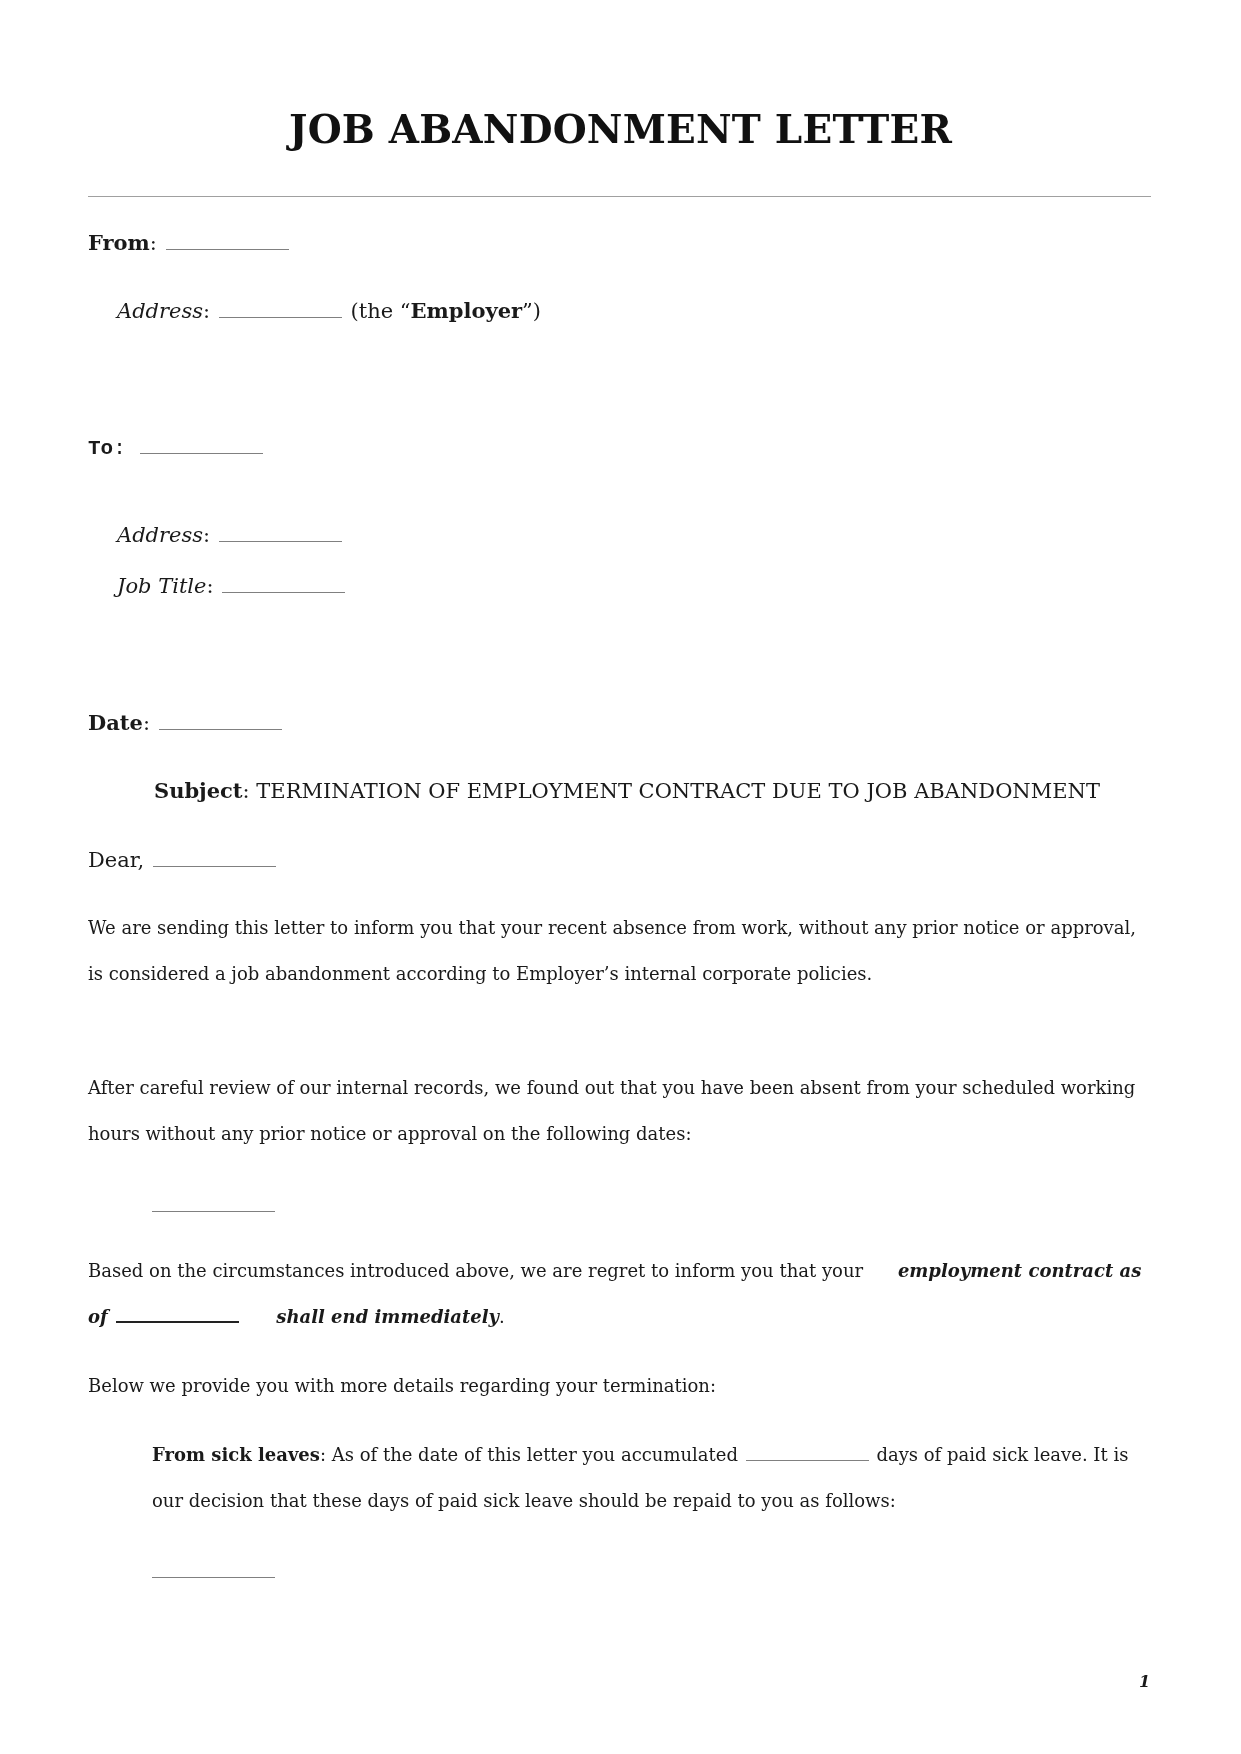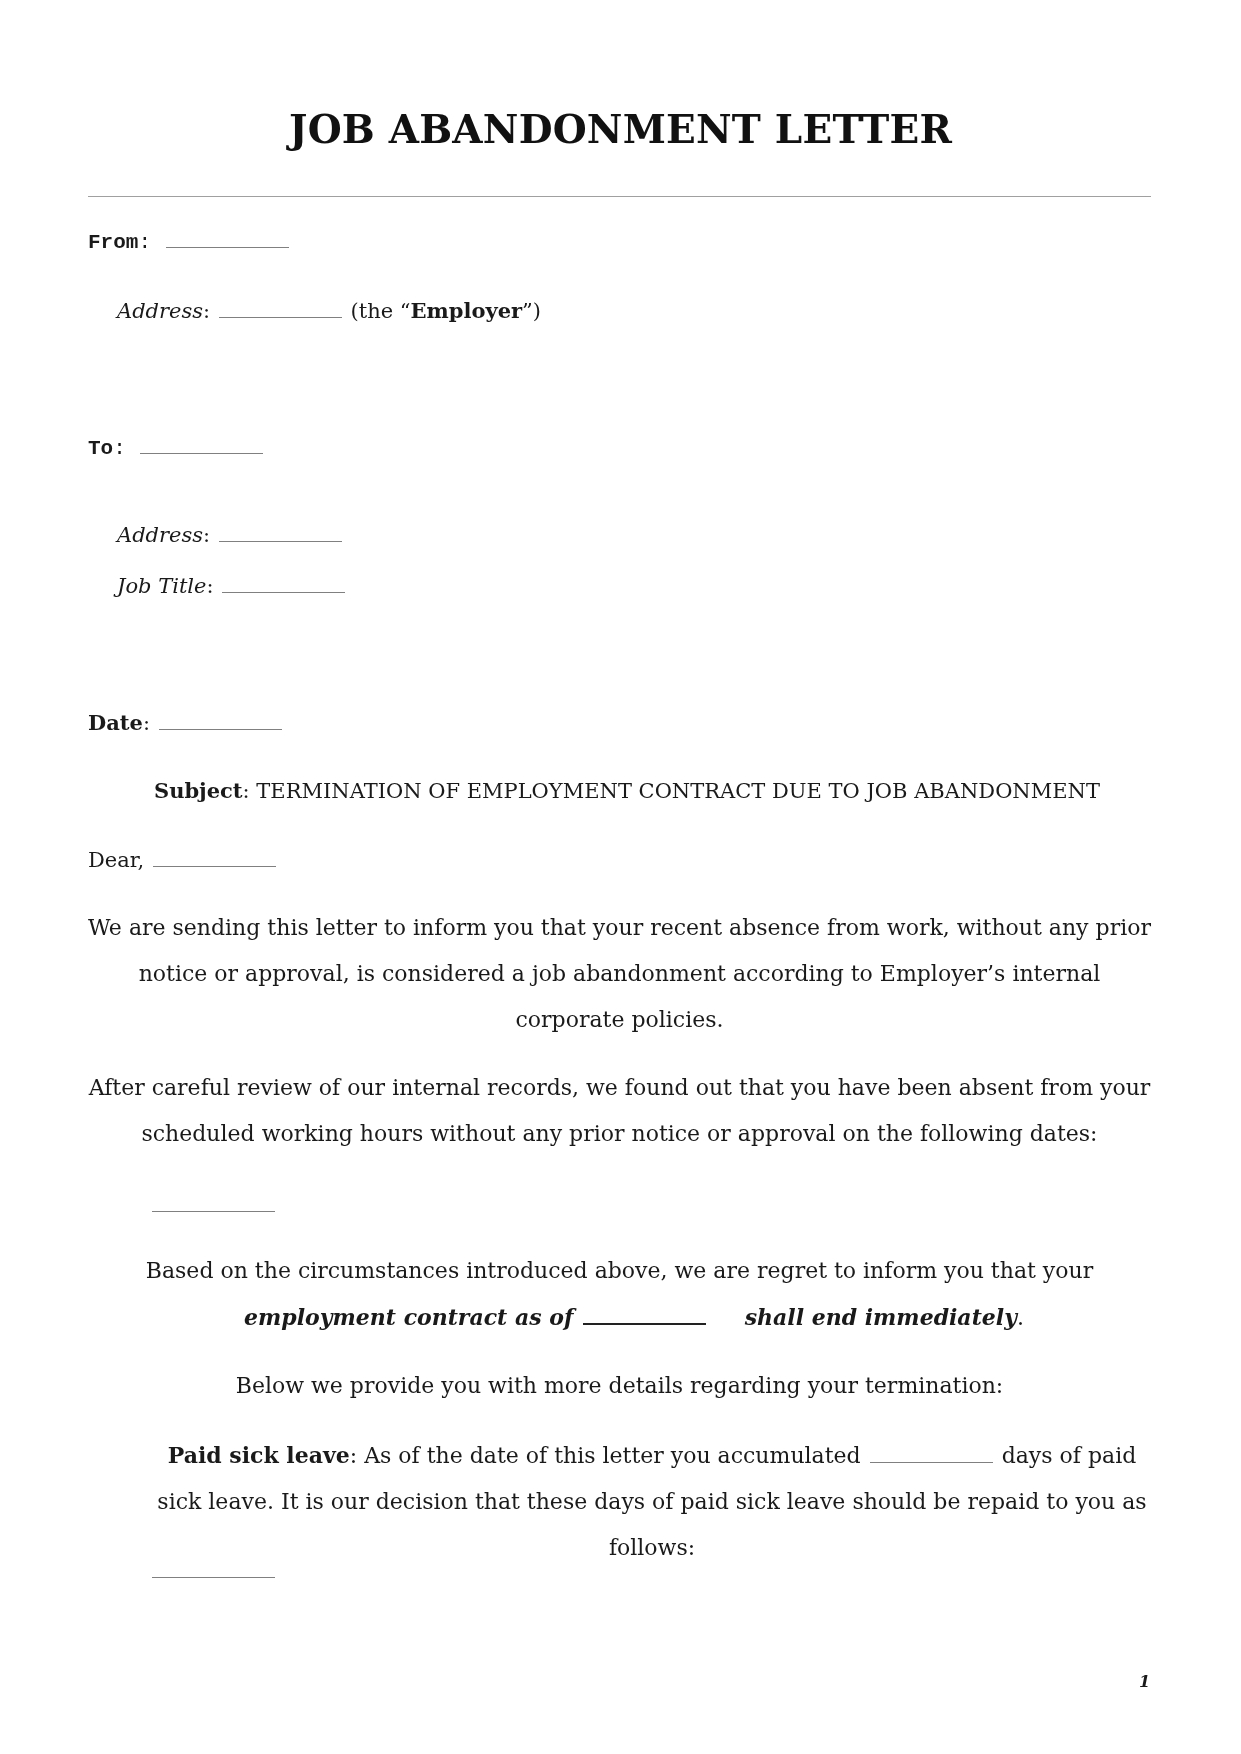--- a/index.html
+++ b/index.html
@@ -10,33 +10,33 @@
            font-size: 39px; font-weight: bold; letter-spacing: 0.2px; color: #111; margin: 0; }
   .rule { position: absolute; left: 88px; width: 1063px; top: 196px; height: 0;
           border-top: 1.5px solid #a0a0a0; }
   .line { position: absolute; left: 88px; font-size: 21px; line-height: 30px; white-space: nowrap; }
   .indent1 { left: 152px; }
   .b { font-weight: bold; }
   .i { font-style: italic; margin-left: 29px; }
   .blank { display: inline-block; width: 123px; height: 1px; border-bottom: 1.5px solid #808080;
            vertical-align: baseline; margin: 0 2px; }
   .blank.dark { border-bottom-color: #222; border-bottom-width: 2px; }
-  .para { position: absolute; left: 88px; width: 1063px; font-size: 22px; line-height: 46px; text-align: center; }
+  .para { position: absolute; left: 88px; width: 1063px; font-size: 18px; line-height: 46px; }
   .para.ind { left: 152px; width: 1000px; }
   .pnum { position: absolute; left: 1139px; top: 1672px; font-size: 16px; font-weight: bold; font-style: italic; }
 </style>
 </head>
 <body>
 
 <div class="page">
 
   <h1 class="title">JOB ABANDONMENT LETTER</h1>
   <div class="rule"></div>
 
-  <div class="line" style="top:228px;font-family:Liberation Mono, monospace;">
+  <div class="line" style="top:228px;">
     <span class="b">From</span><span>:</span>
     <span class="blank"></span>
   </div>
 
   <div class="line" style="top:296px;">
     <span class="i">Address</span><span>:</span>
     <span class="blank"></span>
     <span>(the “</span><span class="b">Employer</span><span>”)</span>
   </div>
 
@@ -78,21 +78,21 @@
     <span class="blank"></span>
   </div>
 
   <div class="para" style="top:1248px;">
     <span>Based on the circumstances introduced above, we are regret to inform you that your </span><span class="b i">employment contract as of </span><span class="blank dark"></span><span class="b i"> shall end immediately</span><span>.</span>
   </div>
 
   <div class="para" style="top:1363px;">Below we provide you with more details regarding your termination:</div>
 
   <div class="para ind" style="top:1432px;">
-    <span class="b">Paid sick leave</span><span>: As of the date of this letter you accumulated </span><span class="blank"></span><span> days of paid sick leave. It is our decision that these days of paid sick leave should be repaid to you as follows:</span>
+    <span class="b">From sick leaves</span><span>: As of the date of this letter you accumulated </span><span class="blank"></span><span> days of paid sick leave. It is our decision that these days of paid sick leave should be repaid to you as follows:</span>
   </div>
 
   <div class="line" style="top:1556px; left:150px;">
     <span class="blank"></span>
   </div>
 
   <div class="pnum">1</div>
 
 </div>
 

